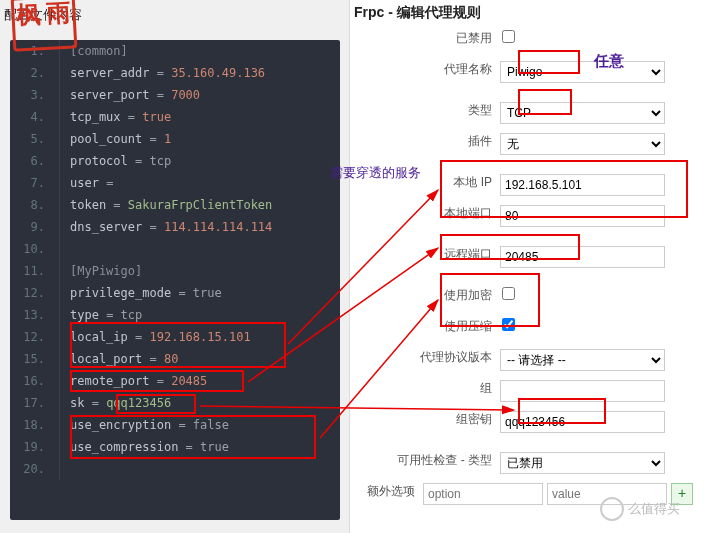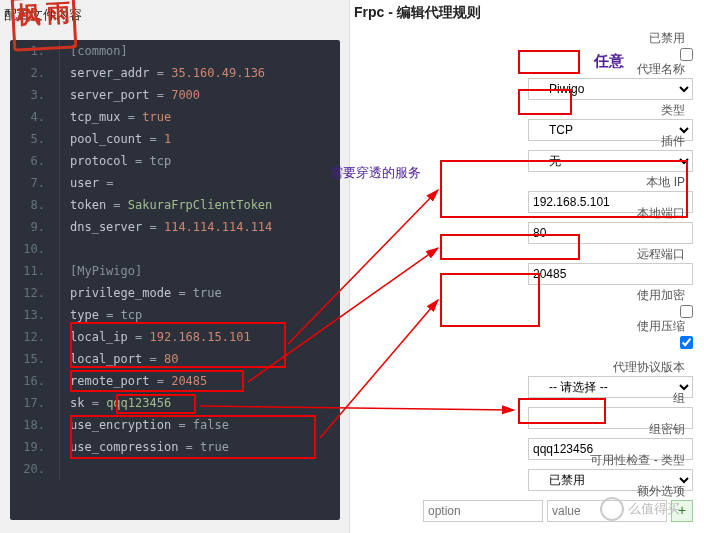--- a/index.html
+++ b/index.html
@@ -71,45 +71,44 @@
     background: #fff;
   }
   .form-title {
     font-size: 14px;
     font-weight: bold;
     color: #222;
     padding: 4px 0 8px 4px;
   }
   .row {
     display: flex;
-    align-items: flex-end;
+    align-items: flex-start;
     height: 31px;
     font-size: 12px;
-    flex-direction: column;
   }
   .lbl {
     width: 150px;
     text-align: right;
     padding-right: 8px;
     color: #555;
   }
   .ctl {
     flex: 1;
     display: flex;
     align-items: center;
   }
   .ctl input[type=text], .ctl select {
     height: 22px;
     border: 1px solid #ccc;
     padding: 0 4px;
     font-size: 12px;
     width: 165px;
     background: #fff;
   }
-  .ctl select { padding: 0 16px; }
+  .ctl select { padding: 0 2px; }
   .ctl input[type=checkbox] { margin-left: 2px; }
   .opt-input { width: 120px !important; }
   .add-btn {
     width: 22px; height: 22px;
     border: 1px solid #9c9;
     background: #eaf8ea;
     color: #2a7a2a;
     font-size: 14px;
     line-height: 18px;
     text-align: center;
@@ -321,42 +320,42 @@
       </div>
   </div>
 
   <div class="row">
     <div class="lbl">使用压缩</div>
     <div class="ctl">
         <input type="checkbox" checked="" style="">
       </div>
   </div>
 
+  <div class="row" style="">
+    <div class="lbl">代理协议版本</div>
+    <div class="ctl">
+        <select><option>-- 请选择 --</option></select>
+      </div>
+  </div>
+
+  <div class="row">
+    <div class="lbl">组</div>
+    <div class="ctl">
+        <input type="text" value="" style="">
+      </div>
+  </div>
+
+  <div class="row">
+    <div class="lbl">组密钥</div>
+    <div class="ctl">
+        <input type="text" value="qqq123456" style="">
+      </div>
+  </div>
+
   <div class="row" style="margin-top:10px">
-    <div class="lbl">代理协议版本</div>
-    <div class="ctl">
-        <select><option>-- 请选择 --</option></select>
-      </div>
-  </div>
-
-  <div class="row">
-    <div class="lbl">组</div>
-    <div class="ctl">
-        <input type="text" value="" style="">
-      </div>
-  </div>
-
-  <div class="row">
-    <div class="lbl">组密钥</div>
-    <div class="ctl">
-        <input type="text" value="qqq123456" style="">
-      </div>
-  </div>
-
-  <div class="row" style="">
     <div class="lbl">可用性检查 - 类型</div>
     <div class="ctl">
         <select><option>已禁用</option></select>
       </div>
   </div>
 
   <div class="row" style="">
     <div class="lbl">额外选项</div>
     <div class="ctl">
       <input type="text" class="opt-input" style="width: 70px;" placeholder="option">

